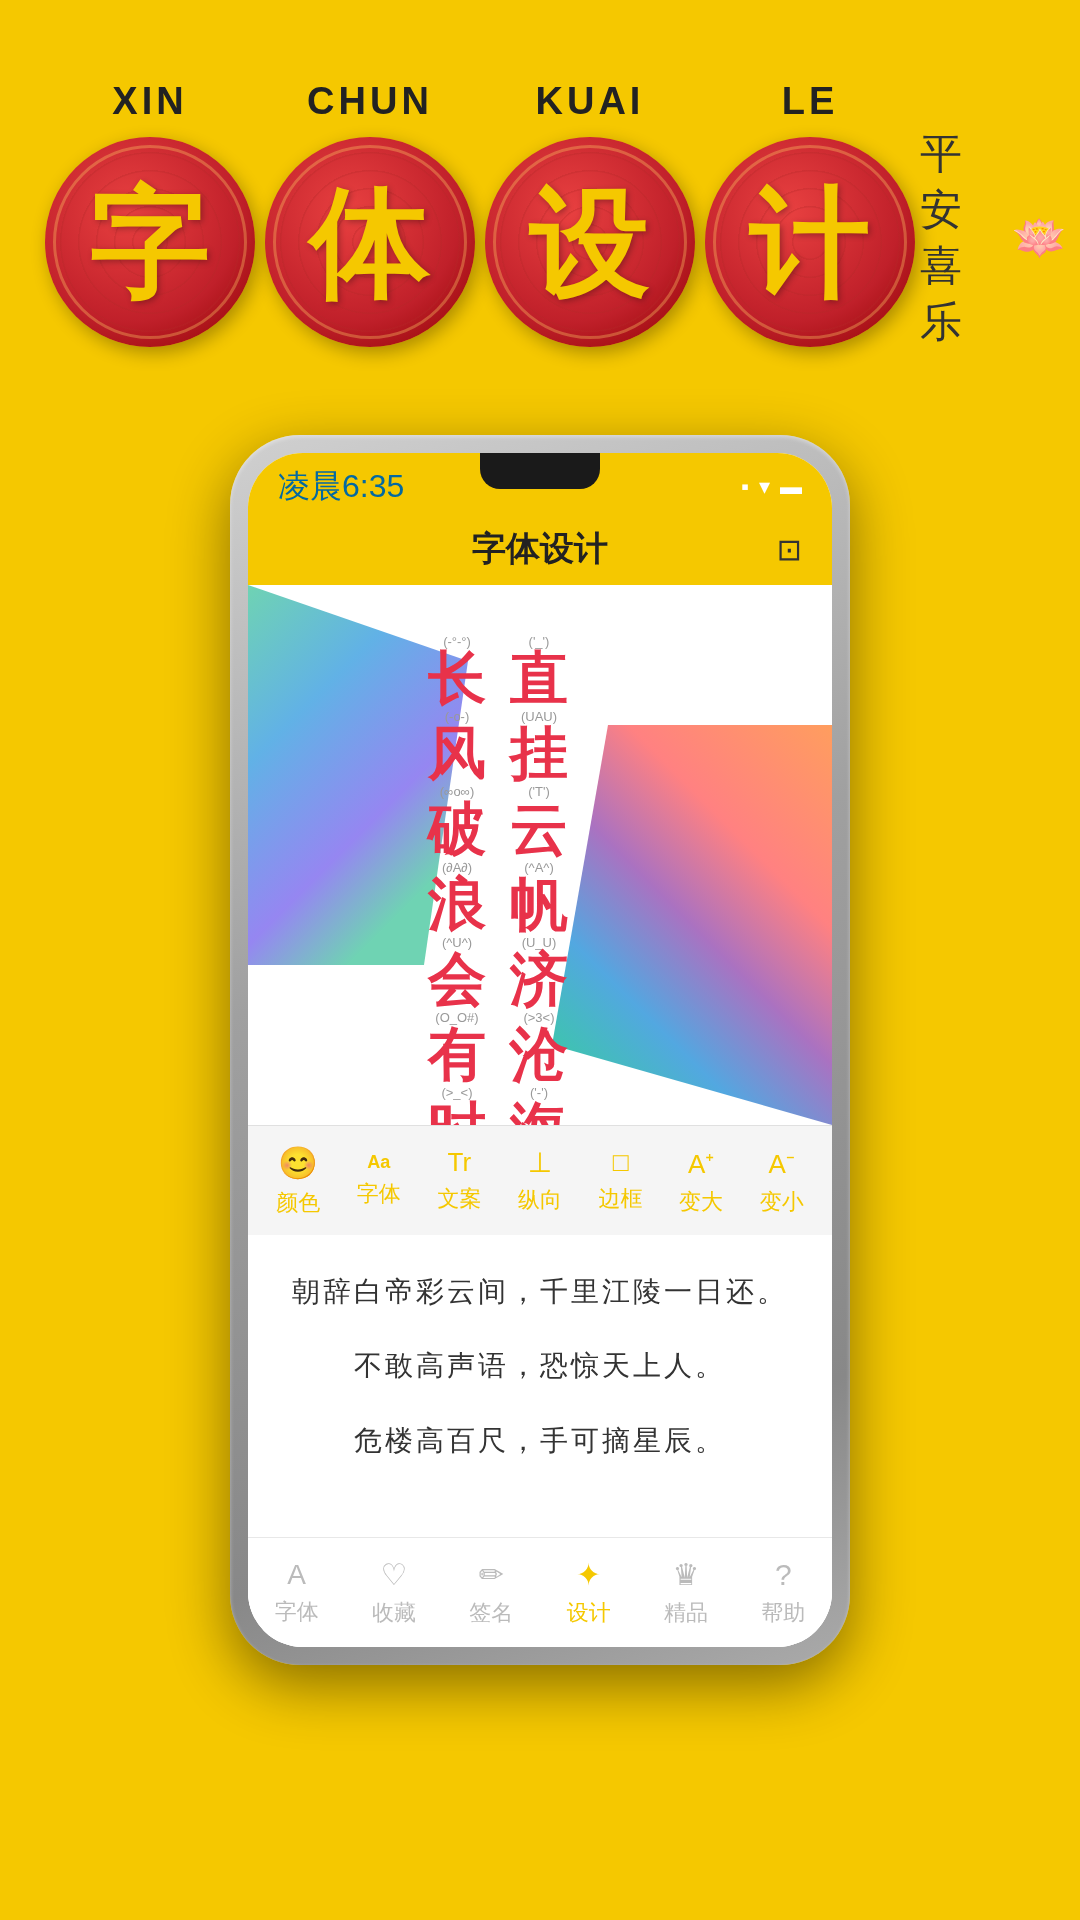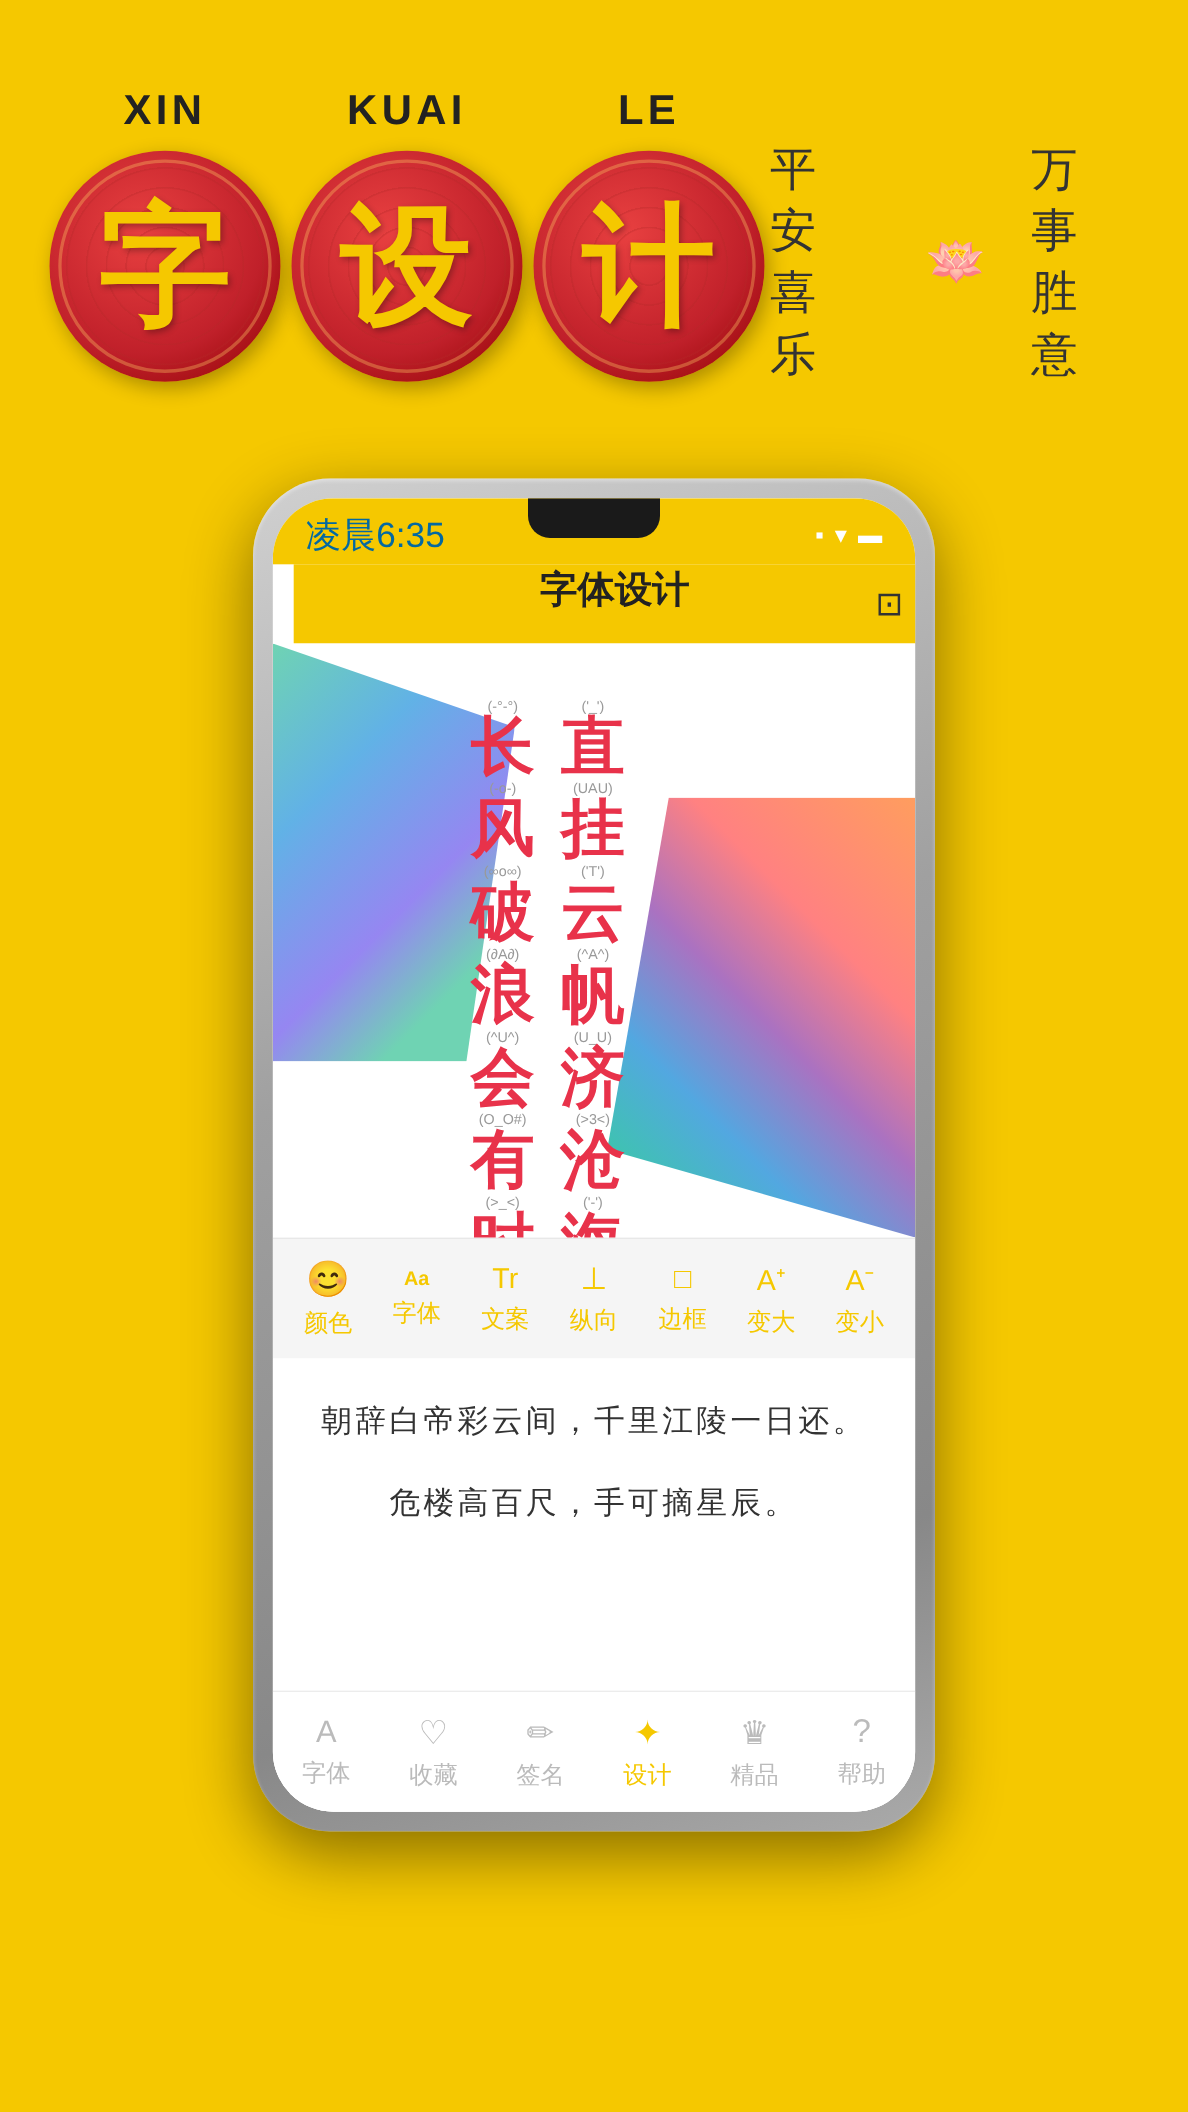--- a/index.html
+++ b/index.html
@@ -176,24 +176,23 @@
       color: #fff;
       font-size: 22px;
     }
 
     
     .app-header {
       width: 100%;
       height: 72px;
       background: #F5C800;
       display: flex;
-      align-items: flex-start;
+      align-items: center;
       justify-content: center;
       position: relative;
-      margin-left: 19px;
     }
 
     .app-title {
       font-size: 34px;
       color: #222;
       font-weight: 600;
     }
 
     .app-edit-icon {
       position: absolute;
@@ -347,20 +346,27 @@
 </head>
 <body>
 
 <div class="top-section">
   <div class="pinyin-row">
     <div class="pinyin-item">
       <span class="pinyin-label">XIN</span>
       <div class="chinese-circle">
         <div class="wave-overlay"></div>
         <span class="chinese-char">字</span>
+      </div>
+    </div>
+    <div class="pinyin-item">
+      <span class="pinyin-label">CHUN</span>
+      <div class="chinese-circle">
+        <div class="wave-overlay"></div>
+        <span class="chinese-char">体</span>
       </div>
     </div>
     <div class="pinyin-item">
       <span class="pinyin-label">KUAI</span>
       <div class="chinese-circle">
         <div class="wave-overlay"></div>
         <span class="chinese-char">设</span>
       </div>
     </div>
     <div class="pinyin-item">
@@ -474,20 +480,21 @@
         </div>
         <div class="toolbar-item">
           <span class="toolbar-icon" style="font-size:26px;">A⁻</span>
           <span class="toolbar-label">变小</span>
         </div>
       </div>
 
       <div class="app-main-scroll">
         <div class="content-list">
           <div class="content-list-item">朝辞白帝彩云间，千里江陵一日还。</div>
+          <div class="content-list-item">不敢高声语，恐惊天上人。</div>
           <div class="content-list-item">危楼高百尺，手可摘星辰。</div>
         </div>
       </div>
 
       <div class="bottom-nav">
         <div class="nav-item">
           <span class="nav-icon" style="font-size:28px;">A</span>
           <span class="nav-label">字体</span>
         </div>
         <div class="nav-item">

